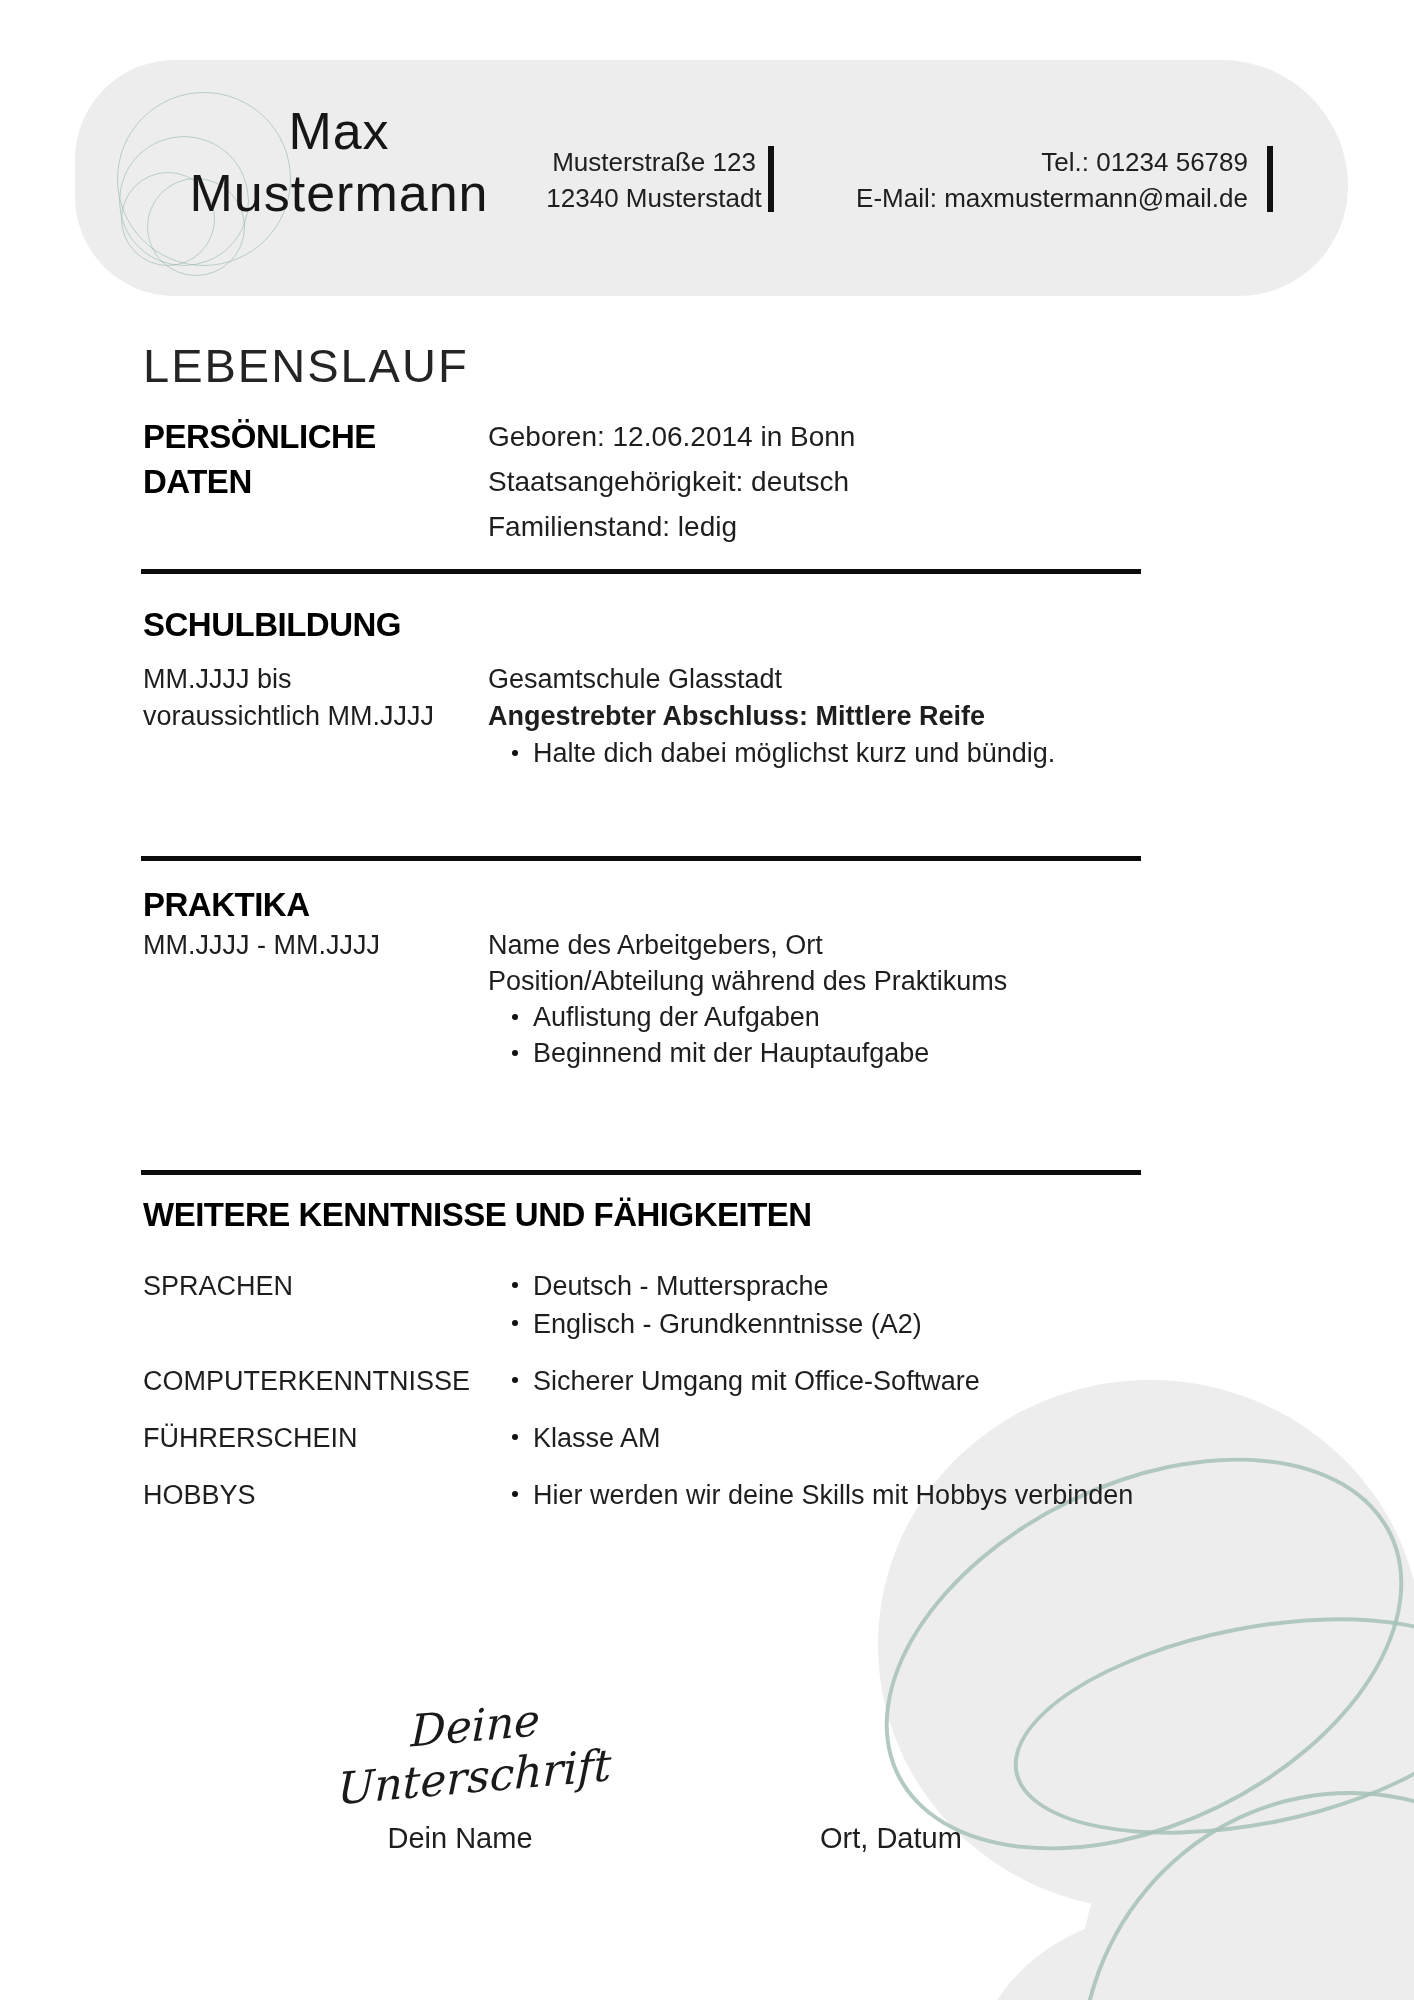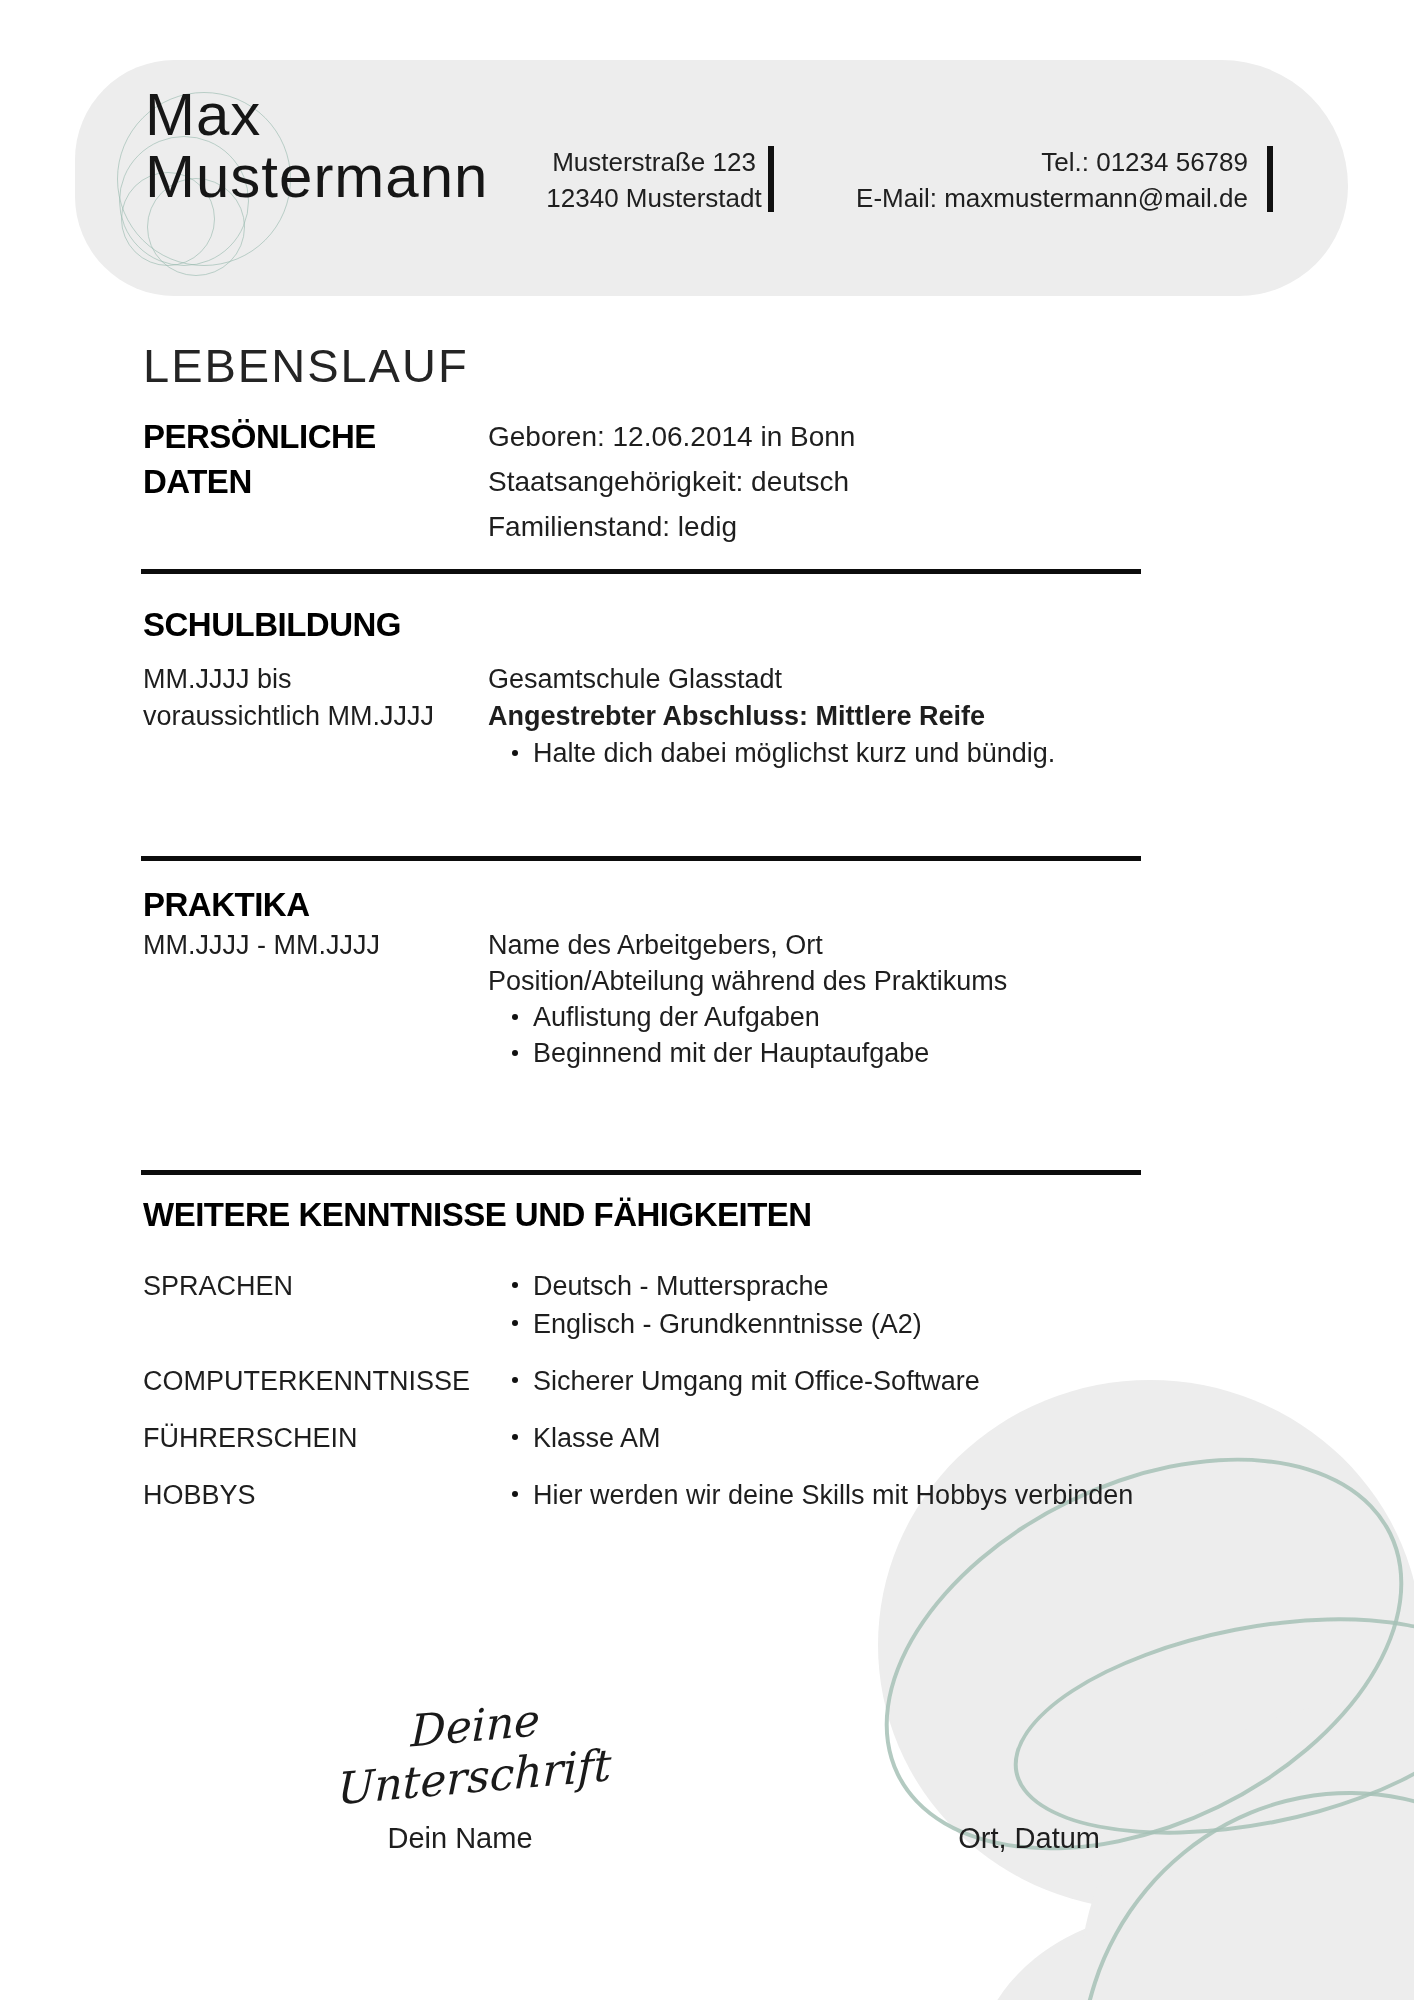--- a/index.html
+++ b/index.html
@@ -13,22 +13,22 @@
   .header {
     position:absolute; left:75px; top:60px; width:1273px; height:236px;
     background:#ededed; border-radius:118px 150px 130px 118px; z-index:2;
   }
   .deco-circle { position:absolute; border:1.5px solid rgba(148,184,171,0.6); border-radius:50%; }
   .c1 { left:42px;  top:32px;  width:172px; height:172px; }
   .c2 { left:44px;  top:76px;  width:128px; height:128px; }
   .c3 { left:46px;  top:112px; width:92px;  height:92px;  }
   .c4 { left:72px;  top:118px; width:96px;  height:96px;  }
   .name {
-    position:absolute; left:70px; top:24px; width:388px; text-align:left;
-    font-size:60px; line-height:62px; font-weight:400; letter-spacing:1px; color:#161616;
+    position:absolute; left:70px; top:40px; width:388px; text-align:center;
+    font-size:52px; line-height:62px; font-weight:400; letter-spacing:1px; color:#161616;
   }
   .addr {
     position:absolute; left:468px; top:84px; width:222px; text-align:center;
     font-size:26px; line-height:36px; color:#202020;
   }
   .vbar { position:absolute; width:6px; background:#111111; }
   .vbar1 { left:693px;  top:86px; height:66px; }
   .vbar2 { left:1192px; top:86px; height:66px; }
   .contact {
     position:absolute; right:100px; top:84px; width:430px; text-align:right;
@@ -80,21 +80,21 @@
     content:""; position:absolute; left:24px; top:15px;
     width:6px; height:6px; border-radius:50%; background:#111111;
   }
   
   .signature {
     left:290px; top:1700px; width:370px; text-align:center;
     font-family:"DejaVu Serif","Liberation Serif",serif; font-style:italic;
     font-size:44px; color:#1a1a1a; transform:rotate(-5deg) skewX(-6deg);
   }
   .sign-name  { left:330px; top:1822px; width:260px; text-align:center; font-size:29px; }
-  .sign-place { left:820px; top:1822px; width:280px; text-align:right; font-size:29px; }
+  .sign-place { left:820px; top:1822px; width:280px; text-align:left; font-size:29px; }
 </style>
 </head>
 <body>
 
 <div class="page">
 
   <div class="blob blobA"></div>
   <div class="blob blobB"></div>
   <div class="blob blobC"></div>
   <div class="ellipse e1"></div>

